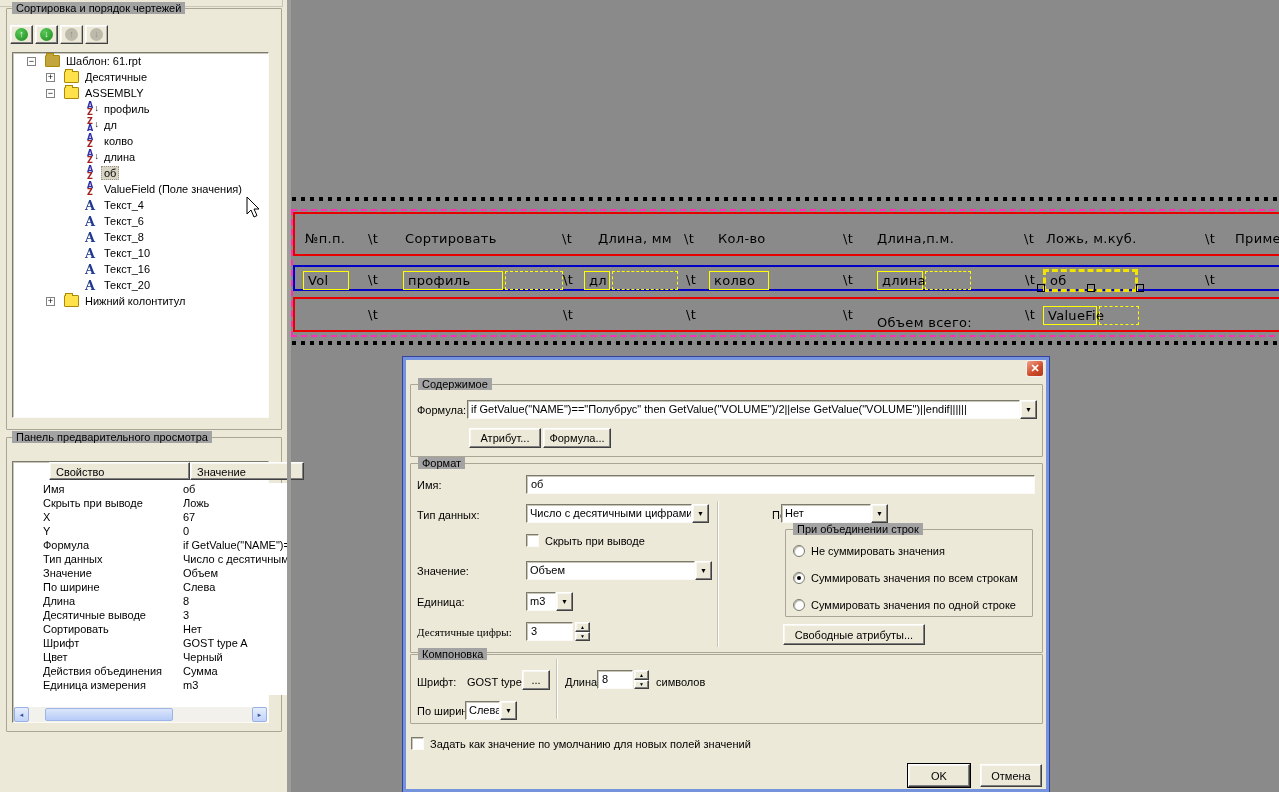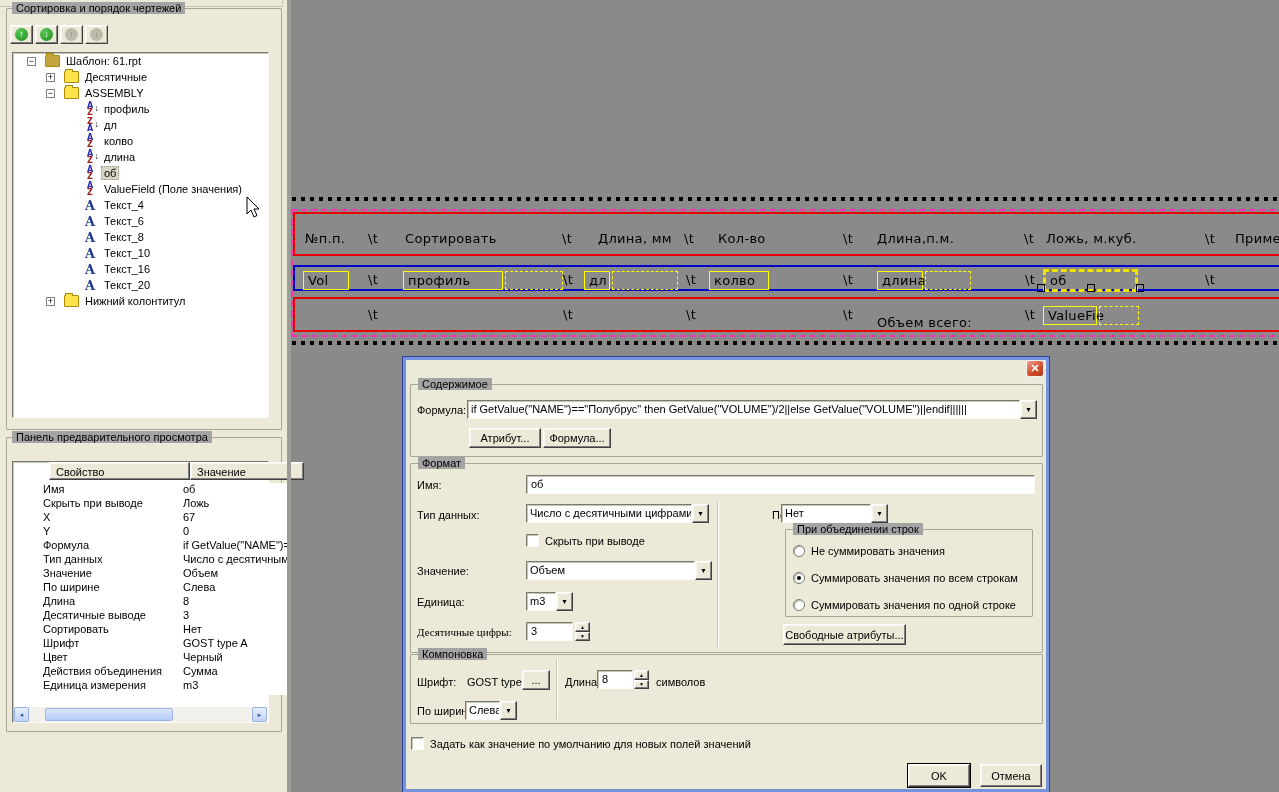--- a/index.html
+++ b/index.html
@@ -452,21 +452,21 @@
     <span class="btn3d cb">▼</span>
   </div>
 
   <span class="dlabel" style="left:14px;top:269px;font-family:Liberation Serif, serif;">Десятичные цифры:</span>
   <div class="sunken tfield" style="left:123px;top:265px;width:47px;height:19px;">3</div>
   <div class="spin" style="left:172px;top:265px;height:19px;">
     <div class="btn3d">▲</div>
     <div class="btn3d">▼</div>
   </div>
 
-  <div class="btn3d pushbtn" style="left:380px;top:267px;width:123px;height:21px;">Свободные атрибуты...</div>
+  <div class="btn3d pushbtn" style="left:380px;top:267px;width:142px;height:21px;">Свободные атрибуты...</div>
 
   <div class="gb" style="left:7px;top:297px;width:631px;height:68px;"></div>
   <span class="gb-label" style="left:15px;top:291px;">Компоновка</span>
   <div class="vline" style="left:153px;top:302px;height:60px;"></div>
 
   <span class="dlabel" style="left:14px;top:319px;">Шрифт:</span>
   <span class="dlabel" style="left:64px;top:319px;">GOST type A</span>
   <div class="btn3d pushbtn" style="left:119px;top:313px;width:28px;height:20px;">...</div>
 
   <span class="dlabel" style="left:162px;top:319px;">Длина:</span>

